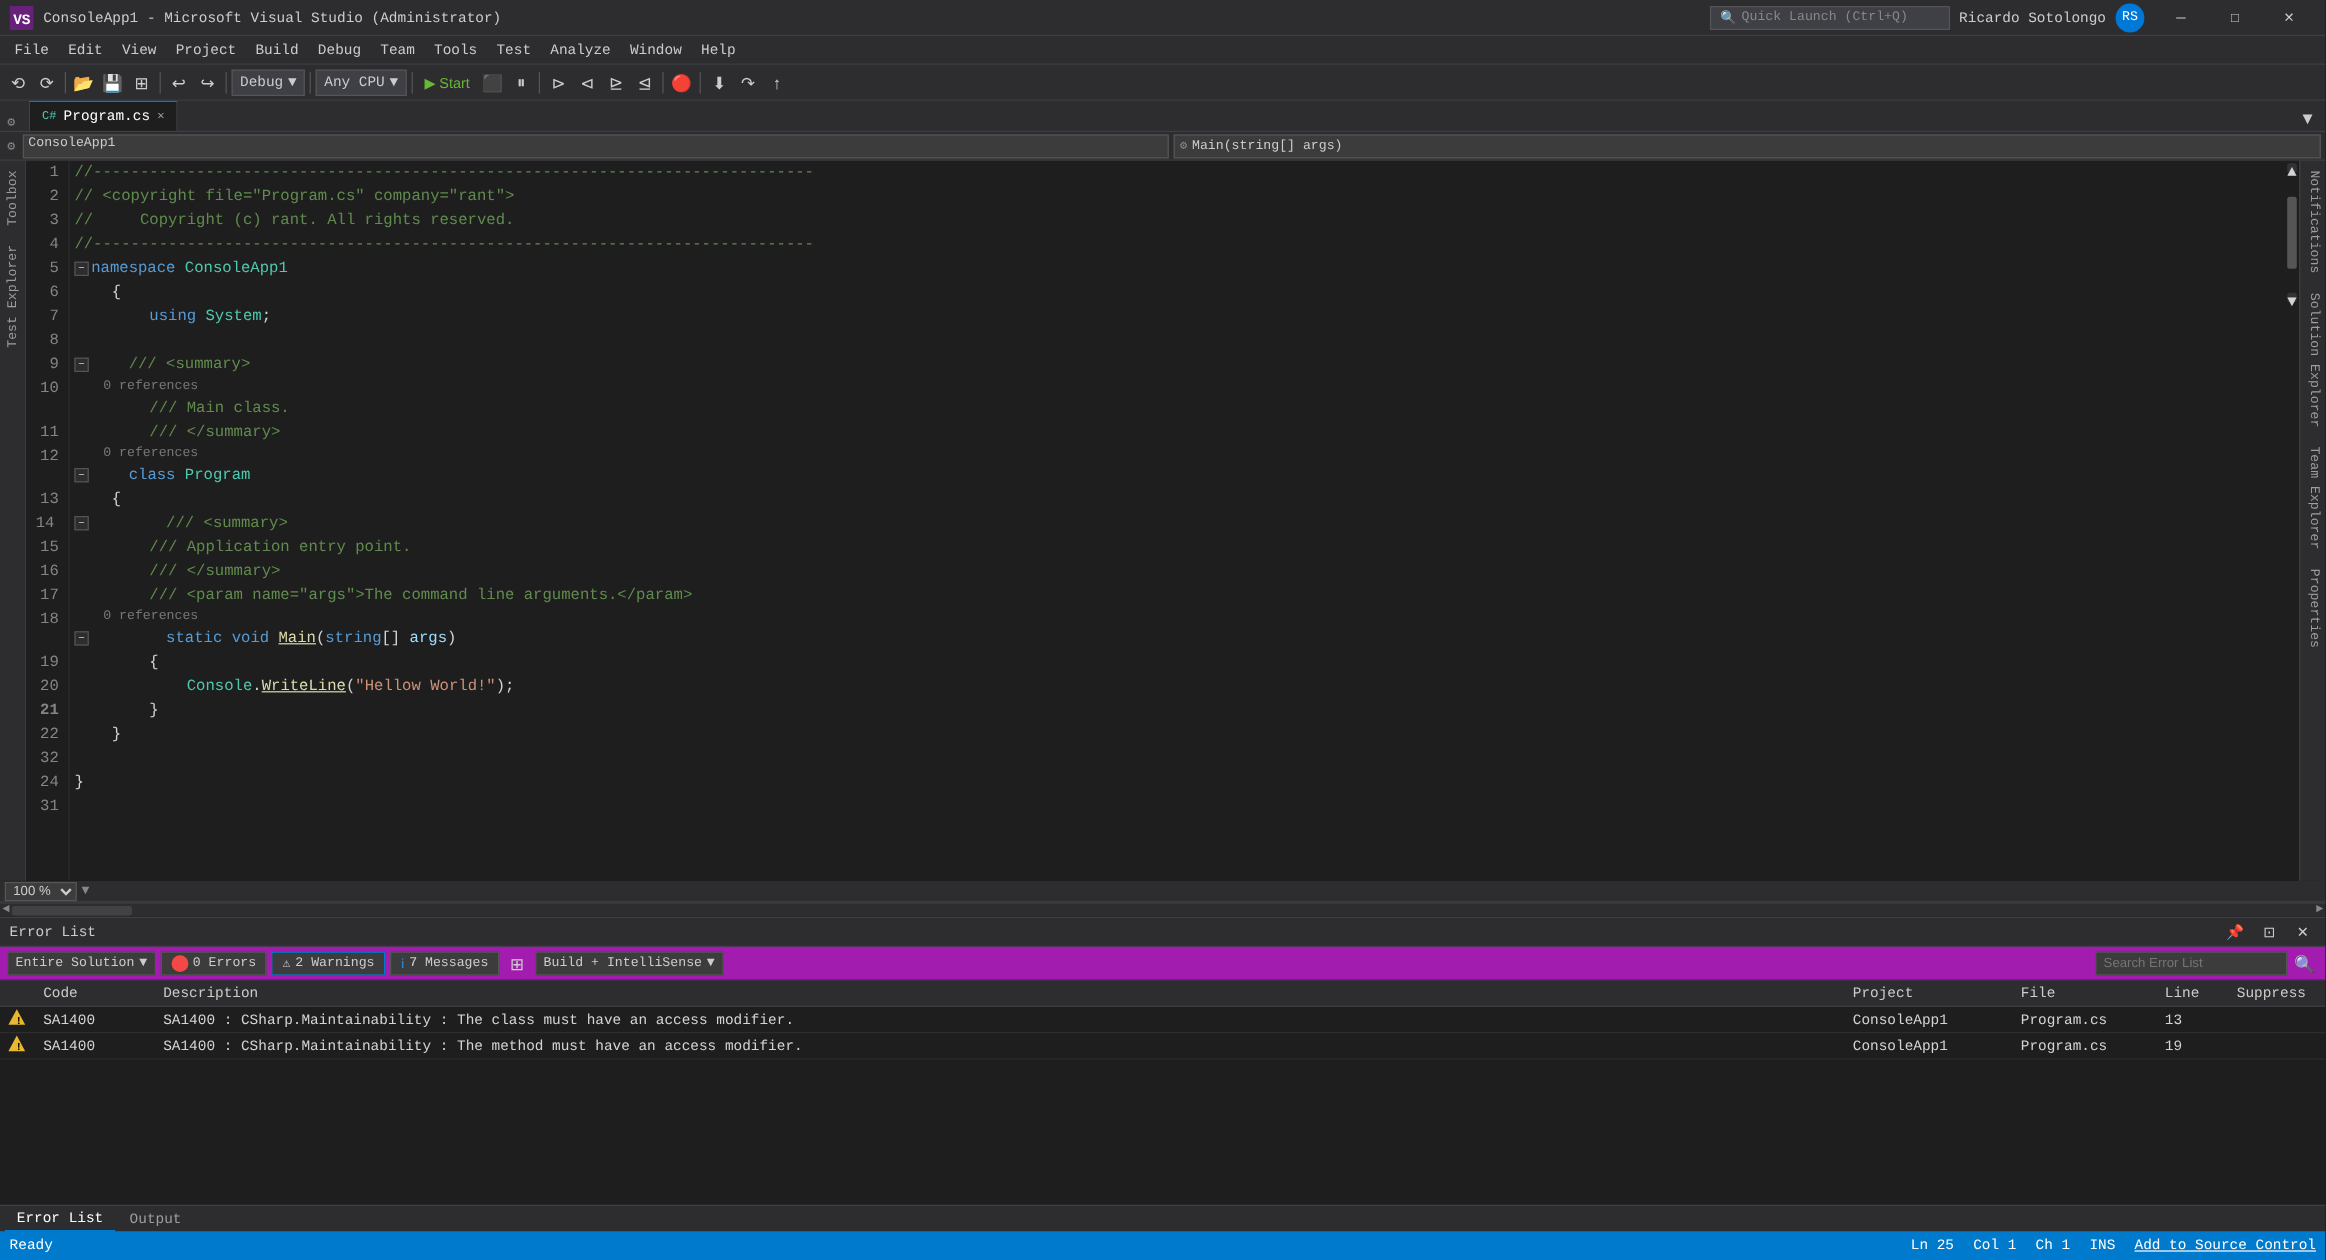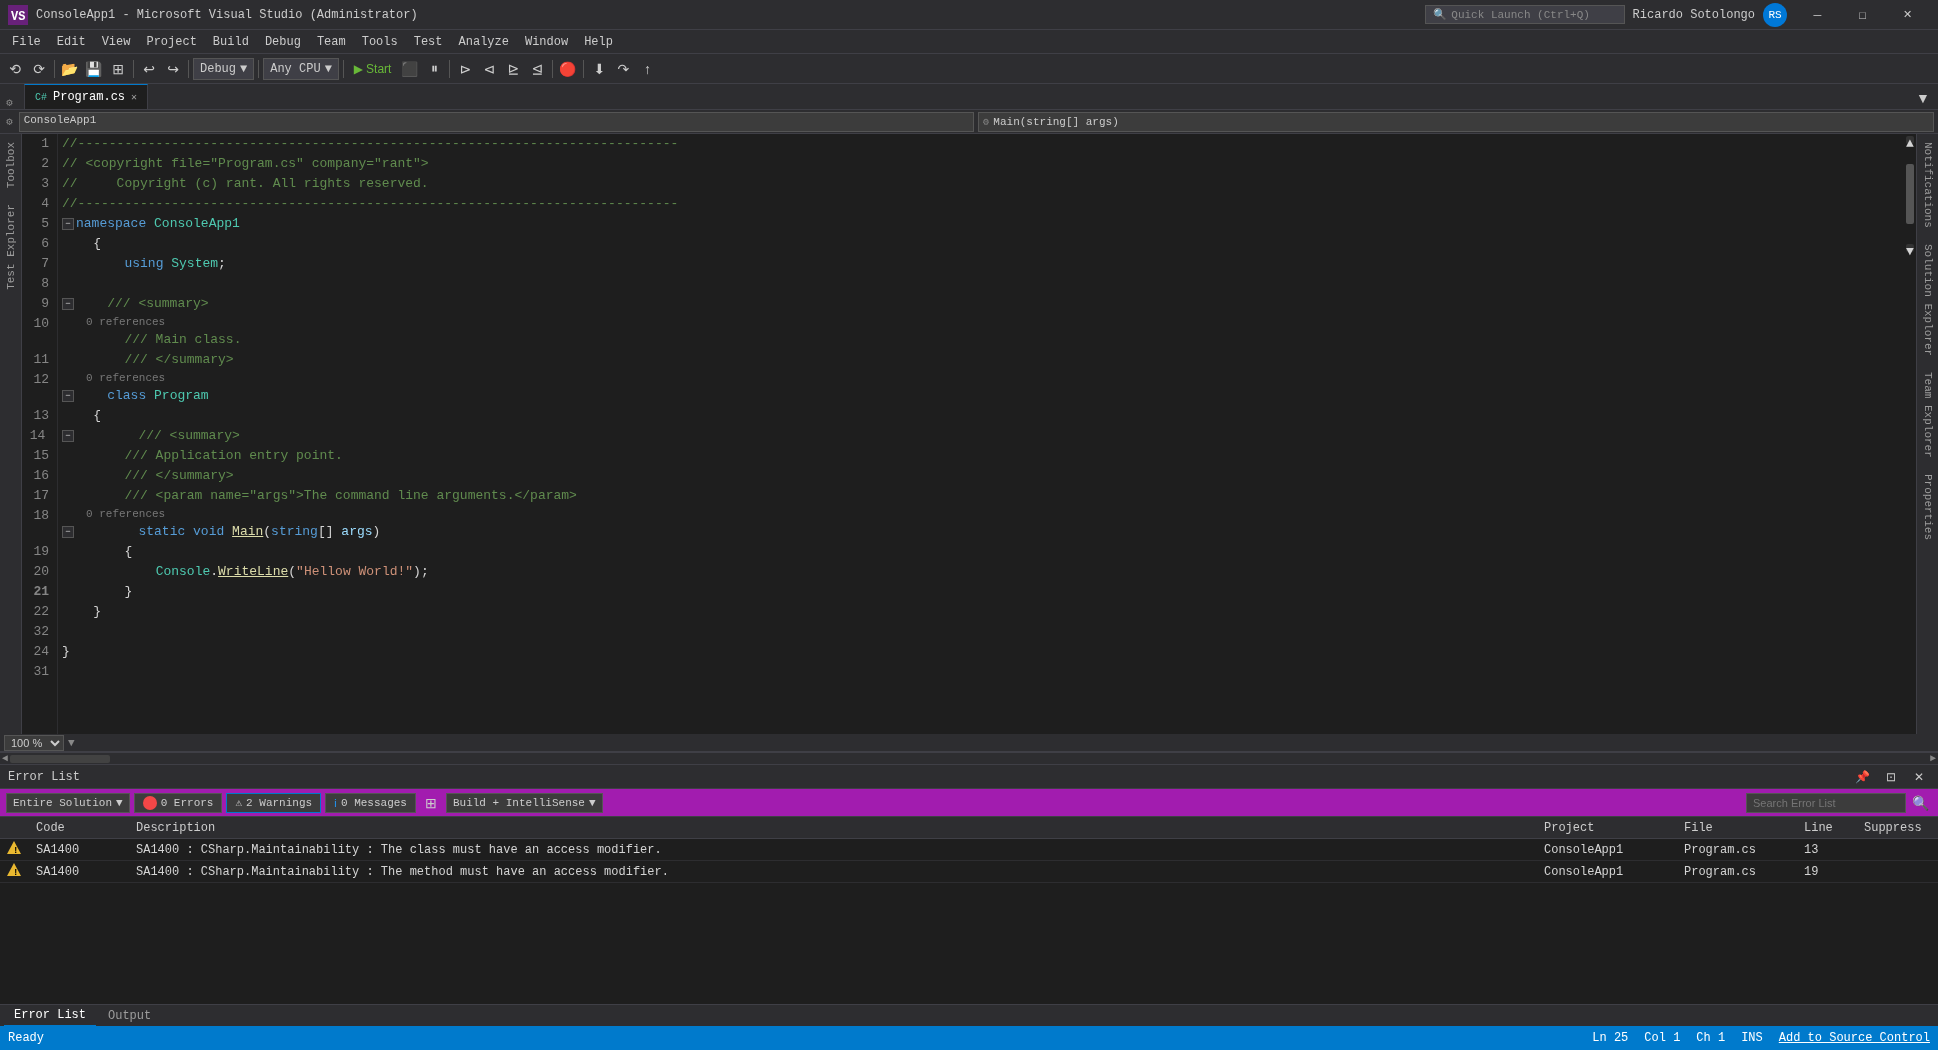--- a/index.html
+++ b/index.html
@@ -787,21 +787,21 @@
     <div class="filter-btn">
       <span style="width:14px;height:14px;background:#f44747;border-radius:50%;display:inline-block;"></span>
       <span>0 Errors</span>
     </div>
     <div class="filter-btn active">
       <span style="display:inline-block;">⚠</span>
       <span>2 Warnings</span>
     </div>
     <div class="filter-btn">
       <span style="color:#2196F3;display:inline-block;">ℹ</span>
-      <span>0 Messages</span>
+      <span>7 Messages</span>
     </div>
     <button class="tb-btn" style="font-size:14px;">⊞</button>
     <div class="filter-dropdown">
       <span>Build + IntelliSense</span>
       <span>▼</span>
     </div>
     <input class="error-search" type="text" placeholder="Search Error List" style="">
     <button class="tb-btn">🔍</button>
   </div>
 

